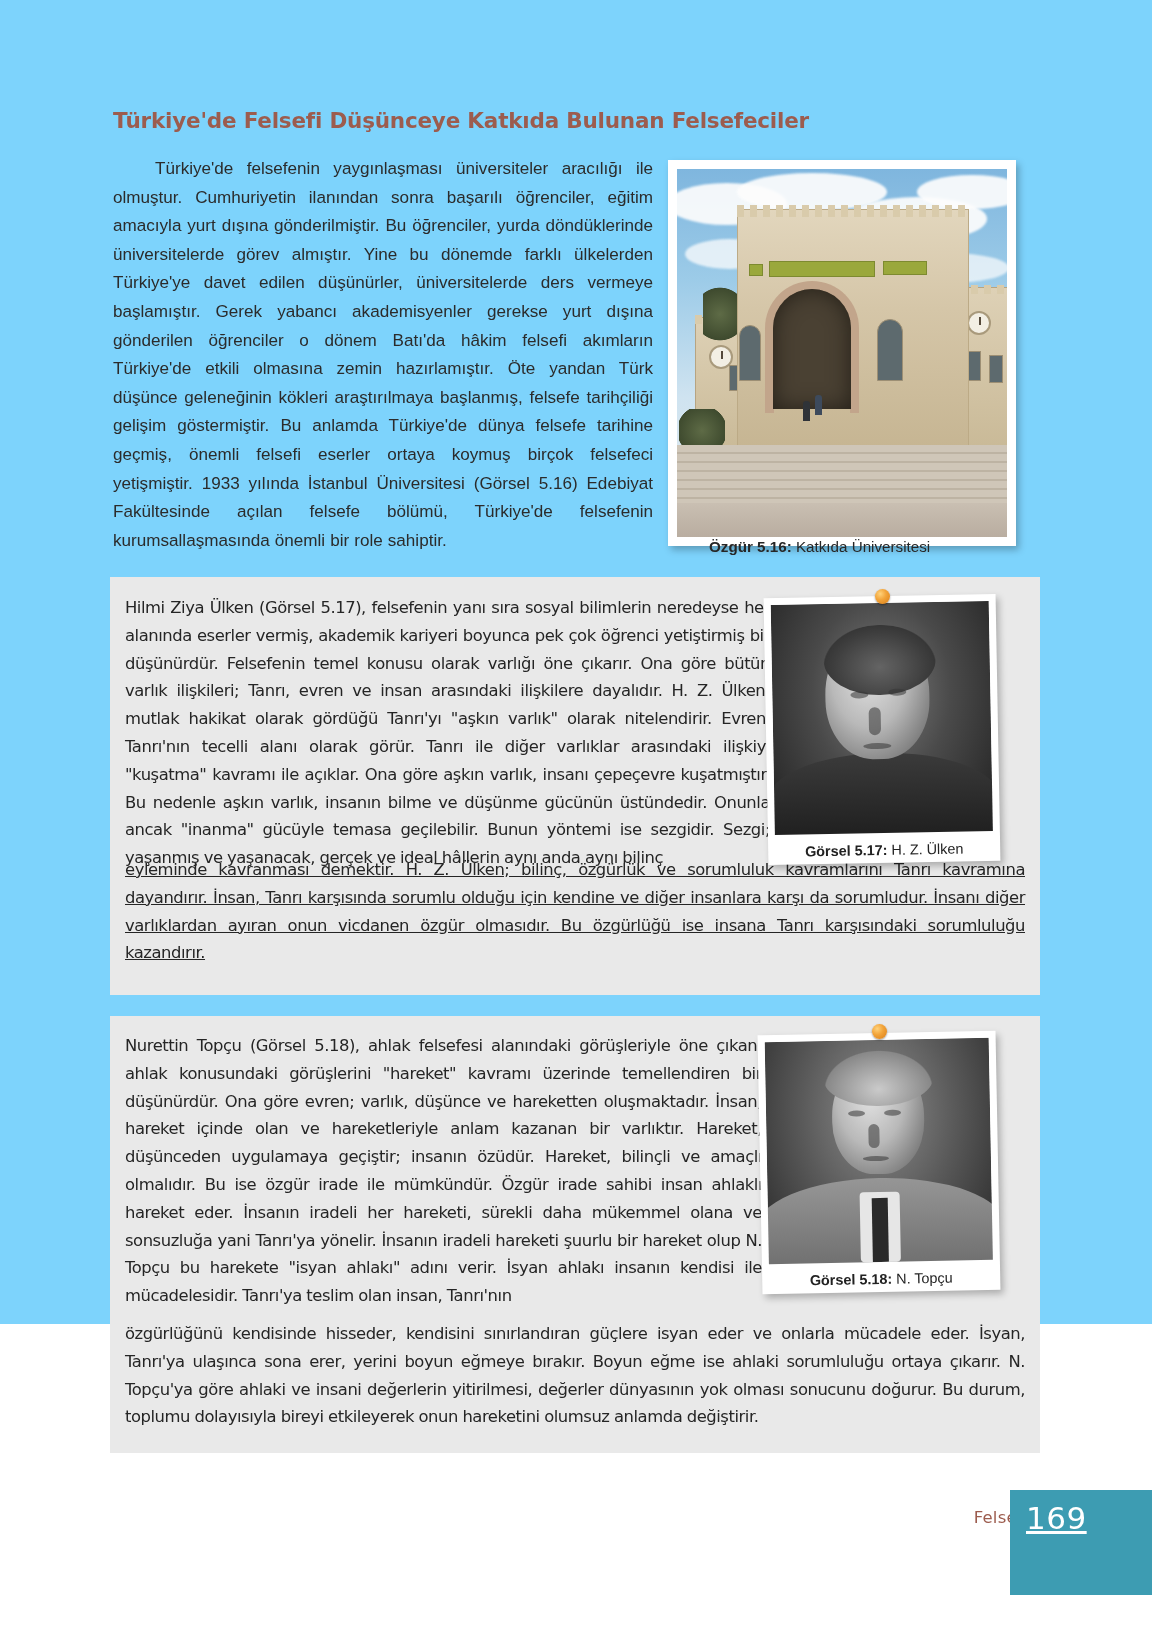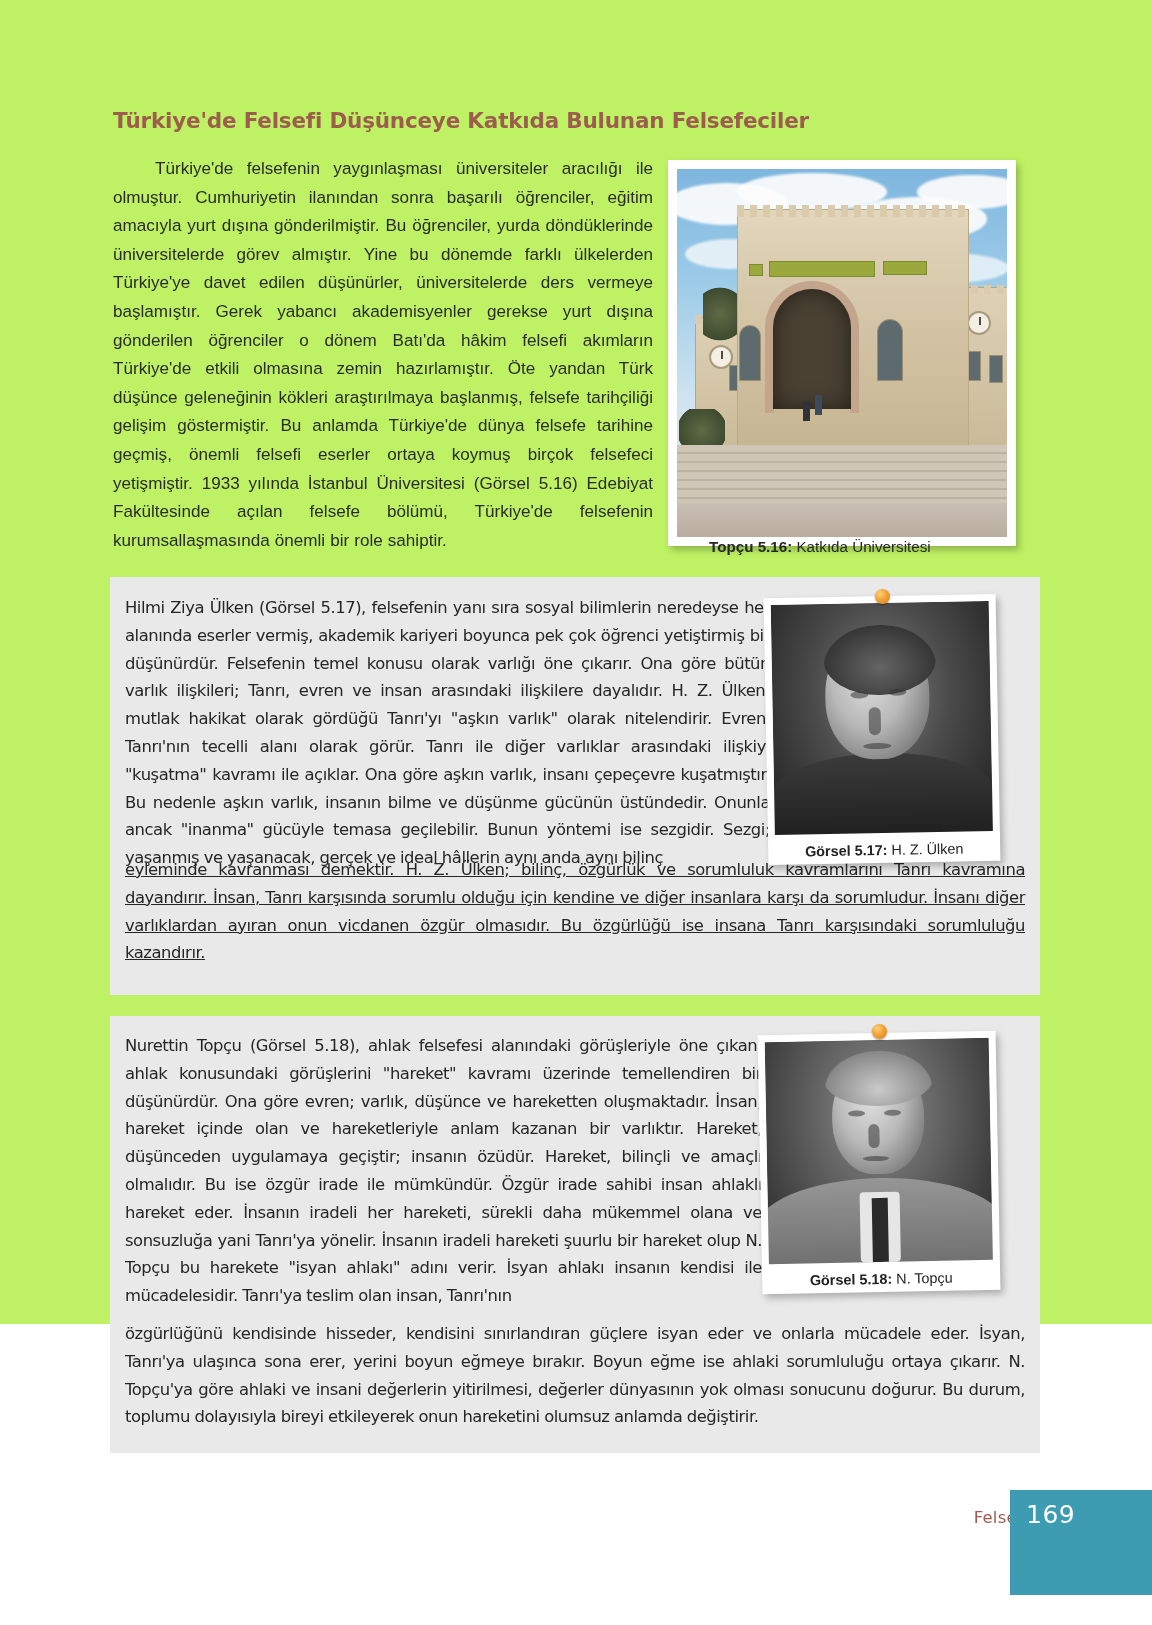--- a/index.html
+++ b/index.html
@@ -2,21 +2,21 @@
 <html><head>
 <meta charset="utf-8">
 <style>
   * { box-sizing: border-box; margin: 0; padding: 0; }
   html, body {
     width: 1152px; height: 1625px;
     background: #ffffff;
     font-family: "Liberation Sans", sans-serif;
     overflow: hidden;
   }
-  .page { position: relative; width: 1152px; height: 1324px; background: #bef264; }
+  .page { position: relative; width: 1152px; height: 1324px; background: #7dd3fc; }
 
   
   .section-title {
     position: absolute;
     left: 113px; top: 108px;
     width: 900px;
     font-family: "DejaVu Sans", sans-serif;
     font-weight: bold;
     font-size: 21.5px;
     letter-spacing: -0.2px;
@@ -149,23 +149,24 @@
   .page-number-box {
     position: absolute;
     left: 1010px; top: 1490px;
     width: 142px; height: 105px;
     background: #3d9cb2;
   }
   .page-number-box span {
     position: absolute;
     left: 16px; top: 10px;
     font-family: "DejaVu Sans", sans-serif;
-    font-size: 25px;
+    font-size: 31px;
     color: #ffffff;
     letter-spacing: 0.5px;
+    text-decoration: underline;
   }
 
   
   
   .iu-scene { position:absolute; inset:0; background:linear-gradient(#7fb6de 0%, #9ccbe8 30%, #cfe3f0 62%, #e4eaec 100%); }
   .cloud { position:absolute; background:#fdfdfd; border-radius:50%; opacity:.92; filter:blur(1.2px); }
   .iu-building {
     position:absolute; left:60px; top:40px; width:232px; height:250px;
     background:linear-gradient(180deg,#e2d6bd 0%,#d5c6a8 40%,#c5b491 100%);
     border:1px solid #bcaa86;
@@ -289,21 +290,21 @@
         <div class="iu-tree" style="left:26px; top:118px;"></div>
         <div class="iu-tree" style="left:2px; top:240px; width:46px; height:48px;"></div>
 
         <div class="iu-steps"></div>
         <div class="iu-plaza"></div>
       </div>
     </div>
   </div>
 
   <div class="caption" id="caption-iu">
-    <b>Topçu 5.16:</b><span> Katkıda Üniversitesi</span>
+    <b>Özgür 5.16:</b><span> Katkıda Üniversitesi</span>
   </div>
 
   <div class="gray-box" id="box-ulken"></div>
 
   <p class="box-text" id="text-ulken-a">Hilmi Ziya Ülken (Görsel 5.17), felsefenin yanı sıra sosyal bilimlerin neredeyse her alanında eserler vermiş, akademik kariyeri boyunca pek çok öğrenci yetiştirmiş bir düşünürdür. Felsefenin temel konusu olarak varlığı öne çıkarır. Ona göre bütün varlık ilişkileri; Tanrı, evren ve insan arasındaki ilişkilere dayalıdır. H. Z. Ülken, mutlak hakikat olarak gördüğü Tanrı'yı "aşkın varlık" olarak nitelendirir. Evreni Tanrı'nın tecelli alanı olarak görür. Tanrı ile diğer varlıklar arasındaki ilişkiyi "kuşatma" kavramı ile açıklar. Ona göre aşkın varlık, insanı çepeçevre kuşatmıştır. Bu nedenle aşkın varlık, insanın bilme ve düşünme gücünün üstündedir. Onunla ancak "inanma" gücüyle temasa geçilebilir. Bunun yöntemi ise sezgidir. Sezgi; yaşanmış ve yaşanacak, gerçek ve ideal hâllerin aynı anda aynı bilinç</p>
   <p class="box-text" id="text-ulken-b">eyleminde kavranması demektir. H. Z. Ülken; bilinç, özgürlük ve sorumluluk kavramlarını Tanrı kavramına dayandırır. İnsan, Tanrı karşısında sorumlu olduğu için kendine ve diğer insanlara karşı da sorumludur. İnsanı diğer varlıklardan ayıran onun vicdanen özgür olmasıdır. Bu özgürlüğü ise insana Tanrı karşısındaki sorumluluğu kazandırır.</p>
 
   <div class="pin" id="pin-ulken"></div>
 
   <div class="photo-frame" id="photo-ulken">

